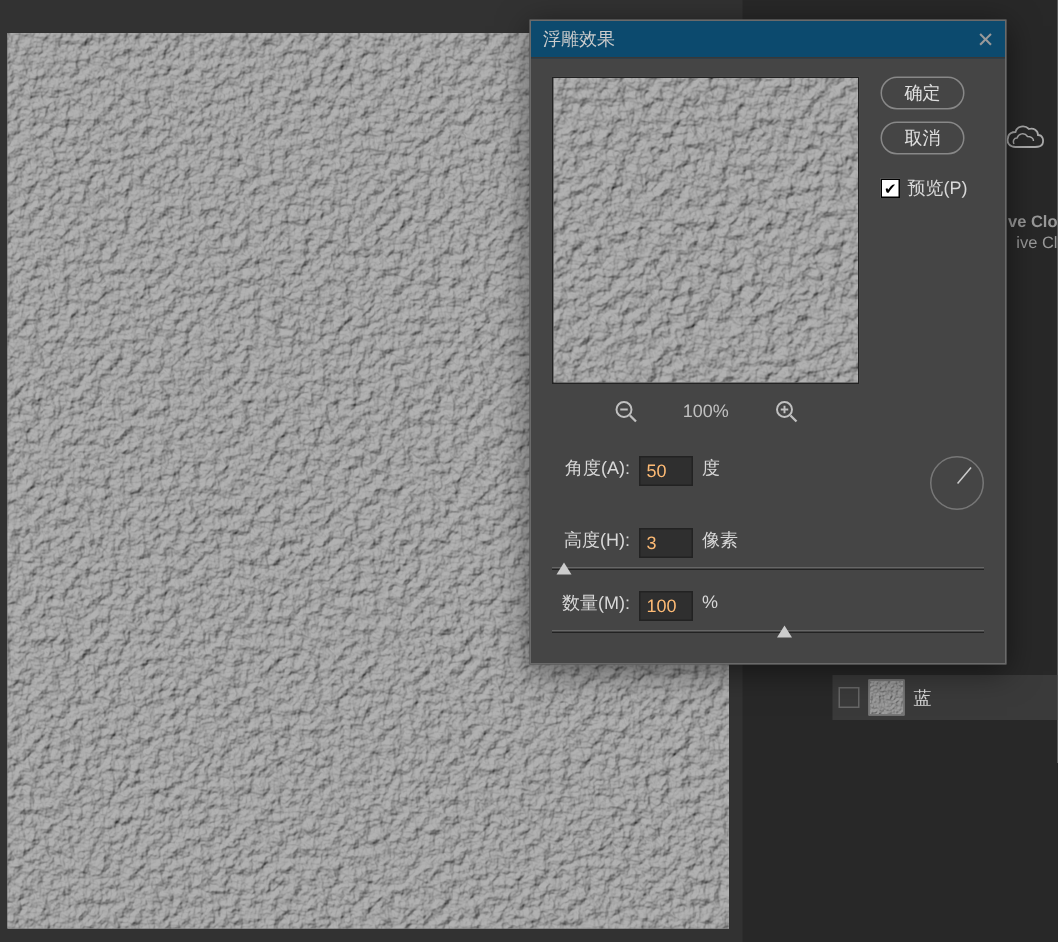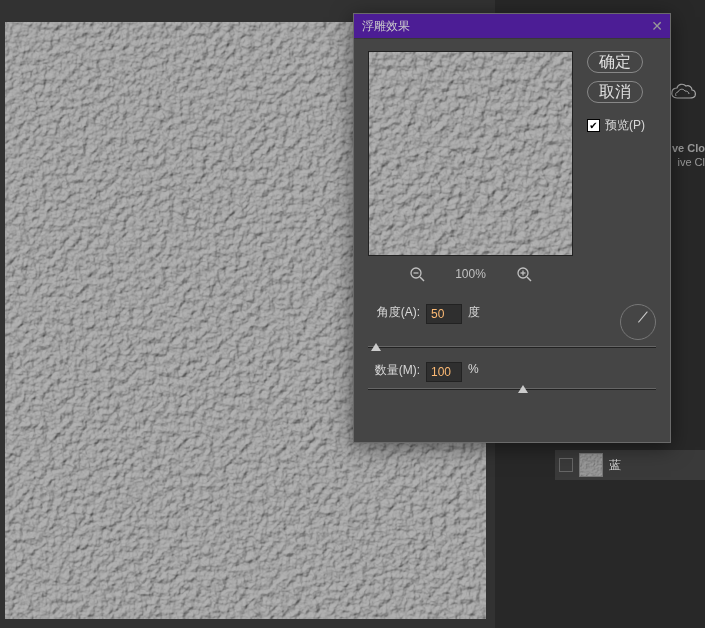--- a/index.html
+++ b/index.html
@@ -68,21 +68,21 @@
       left: 353px;
       top: 13px;
       width: 318px;
       height: 430px;
       background: #454545;
       border: 1px solid #6a6a6a;
       box-shadow: 0 4px 20px rgba(0,0,0,0.5);
     }
     .titlebar {
       height: 25px;
-      background: #4c1d95;
+      background: #0c4a6e;
       border-bottom: 1px solid #383838;
       display: flex;
       align-items: center;
       padding: 0 4px 0 8px;
       font-size: 12px;
       color: #ccc;
     }
     .titlebar-title { flex: 1; }
     .close-x {
       width: 18px;
@@ -166,21 +166,21 @@
       border-bottom: 8px solid #ccc;
     }
     .right-col { width: 70px; display: flex; flex-direction: column; gap: 8px; }
     .pill-btn {
       width: 56px;
       height: 22px;
       border: 1px solid #888;
       border-radius: 11px;
       background: #454545;
       color: #e0e0e0;
-      font-size: 16px;
+      font-size: 12px;
       display: flex;
       align-items: center;
       justify-content: center;
       cursor: pointer;
     }
     .preview-check {
       display: flex;
       align-items: center;
       gap: 5px;
       margin-top: 6px;
@@ -295,20 +295,25 @@
     <div class="param-row">
       <span class="param-label">角度(A):</span>
       <input class="param-input" value="50" style="">
       <span>度</span>
       <div style="flex:1"></div>
       <div class="angle-dial">
         <div class="angle-dial-line"></div>
       </div>
     </div>
 
+    <div class="param-row">
+      <span class="param-label">高度(H):</span>
+      <input class="param-input" value="3" style="">
+      <span>像素</span>
+    </div>
     <div class="slider-track">
       <div class="slider-thumb" style="left:1%"></div>
     </div>
 
     <div class="param-row">
       <span class="param-label">数量(M):</span>
       <input class="param-input" value="100" style="">
       <span>%</span>
     </div>
     <div class="slider-track">

